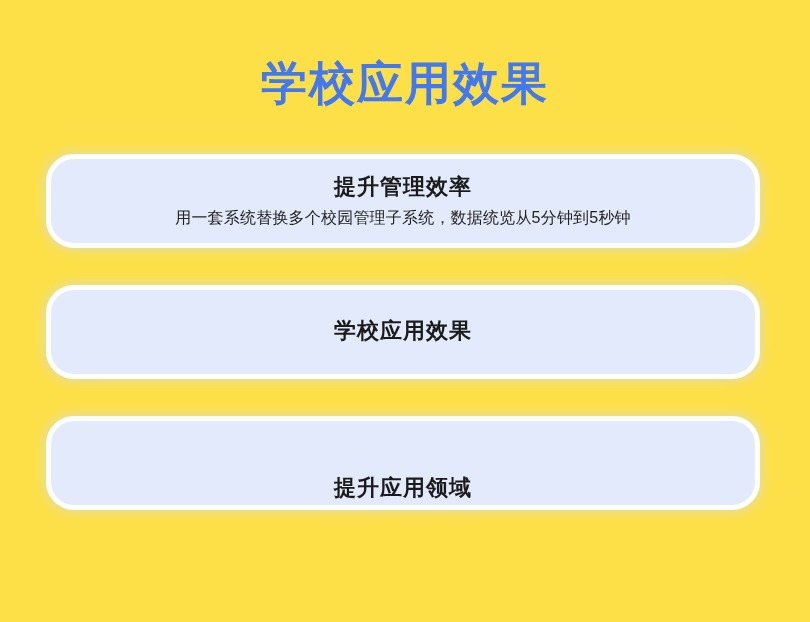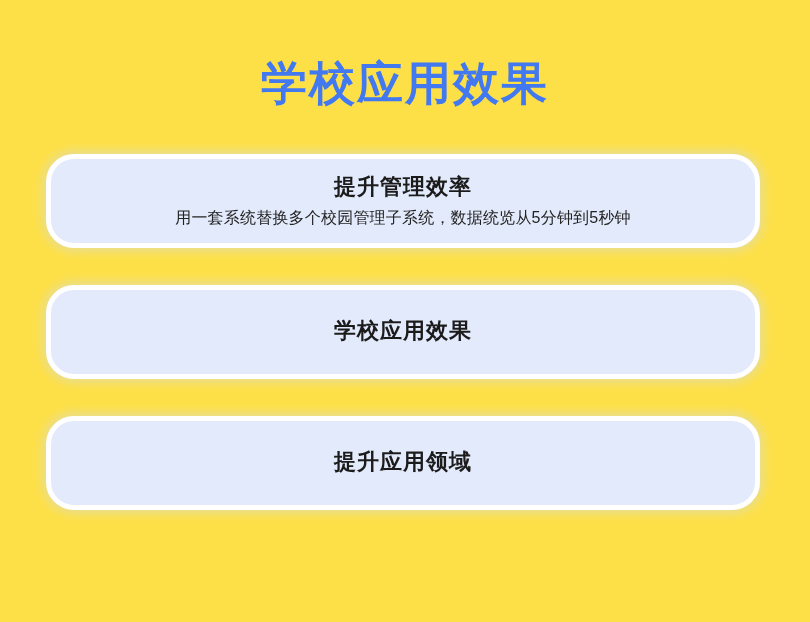--- a/index.html
+++ b/index.html
@@ -50,20 +50,21 @@
     border: 5px solid #ffffff;
     box-shadow: 0 0 10px 4px rgba(210, 220, 240, 0.42);
     display: flex;
     flex-direction: column;
     align-items: center;
     justify-content: center;
     padding: 0 14px;
   }
   .card:last-child {
     margin-bottom: 4px;
+    justify-content: flex-end;
   }
   .card-heading {
     font-size: 22px;
     line-height: 30px;
     font-weight: bold;
     color: #1b1b1b;
     letter-spacing: 1px;
     white-space: nowrap;
     margin-bottom: 2px;
   }

